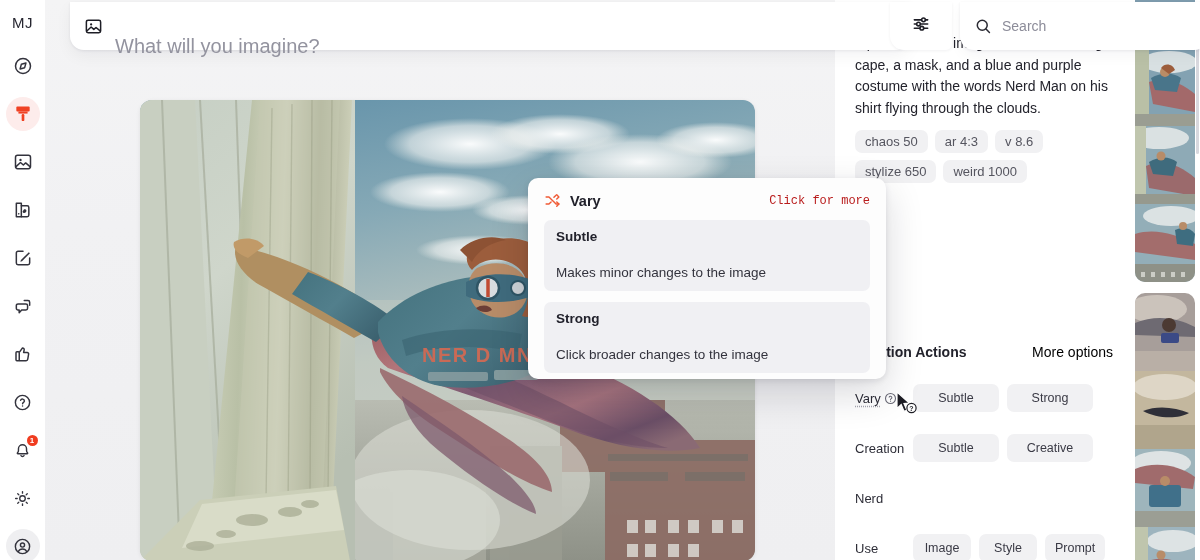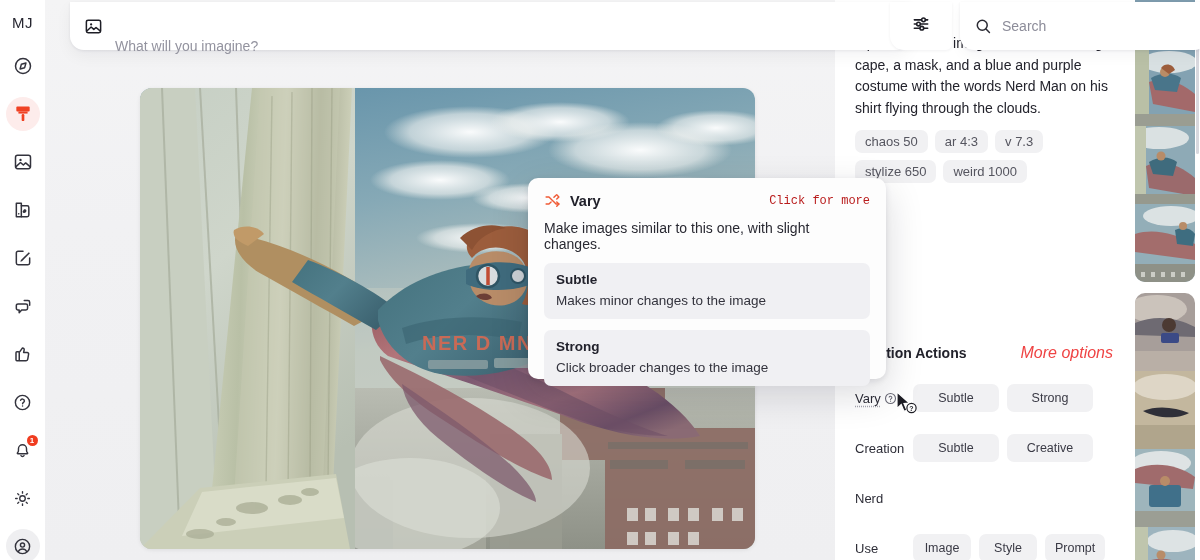--- a/index.html
+++ b/index.html
@@ -46,21 +46,21 @@
   .topbar { position:absolute; left:45px; top:0; right:0; height:50px; z-index:30; }
   .imagine-box {
     position:absolute; left:25px; top:2px; width:840px; height:48px;
     background:#fff; border-radius: 0 0 14px 14px;
     box-shadow: 0 1px 3px rgba(20,20,40,.07), 0 6px 16px rgba(20,20,40,.05);
     display:flex; align-items:center; padding: 0 14px;
   }
   .imagine-icon { color:#1e1e26; display:flex; align-items:center; margin-right:12px; }
   .imagine-input {
     flex:1 1 auto; border:0; outline:0; background:transparent;
-    font-family:"Liberation Sans", sans-serif; font-size:14px; color:#20202a;margin-top:40px;
+    font-family:"Liberation Sans", sans-serif; font-size:20px; color:#20202a;margin-top:40px;
   }
   .imagine-input::placeholder { color:#93939f; }
   .settings-btn {
     position:absolute; left:845px; top:2px; width:62px; height:48px;
     background:#fff; border-radius: 0 0 6px 14px;
     display:flex; align-items:center; justify-content:center;
     box-shadow: 0 1px 3px rgba(20,20,40,.06);
     color:#1e1e26; cursor:pointer;
   }
   .search-box {
@@ -81,21 +81,21 @@
     position:absolute; left:45px; top:0; width:790px; height:560px;
     background: linear-gradient(180deg,#f4f4f5 0%, #f1f1f3 40%, #efeff1 100%);
     z-index: 10;
   }
   .close-x {
     position:absolute; left:795px; top:79px; width:22px; height:22px;
     display:flex; align-items:center; justify-content:center;
     color:#32323c; cursor:pointer; z-index:22;
   }
   .hero {
-    position:absolute; left:95px; top:88px; width:615px; height:461px;
+    position:absolute; left:95px; top:100px; width:615px; height:461px;
     border-radius: 12px; overflow:hidden;
     box-shadow: 0 1px 4px rgba(10,10,30,.08);
   }
 
   
   .detail {
     position:absolute; left:835px; top:0; width:295px; height:560px;
     background:#ffffff; z-index:20; padding: 0 20px;
   }
   .detail-head { display:flex; align-items:center; height:20px; }
@@ -110,21 +110,21 @@
   .chips { margin-top:11px; display:flex; flex-wrap:wrap; gap:7px; width:268px; }
   .chip {
     background:#f1f1f3; color:#55555f; border-radius:7px;
     padding:4px 10px; font-size:13px; white-space:nowrap; cursor:pointer;
   }
   .actions-head {
     position:absolute; left:20px; top:344px; width:258px;
     display:flex; align-items:baseline;
   }
   .actions-title { font-size:14px; font-weight:600; color:#23232c; }
-  .more-options { margin-left:auto; font-size:16px; color:#ef4444; cursor:pointer;font-style:italic; }
+  .more-options { margin-left:auto; font-size:14px; color:#000000; cursor:pointer; }
 
   .act-rows { position:absolute; left:20px; top:373px; width:260px; }
   .act-row { display:flex; align-items:center; height:50px; }
   .act-label {
     width:58px; flex:0 0 58px; font-size:13px; color:#2d2d37; font-weight:500;
     display:flex; align-items:center; gap:3px;
   }
   .act-label.helpful { text-decoration: underline dotted #a6a6b0; text-underline-offset:3px; }
   .help-ic { color:#6c6c78; display:flex; }
   .act-btns { display:flex; gap:8px; }
@@ -161,21 +161,21 @@
   .pop-hint {
     margin-left:auto; font-family:"Liberation Mono", monospace;
     font-size:12px; color:#b91c1c;
   }
   .pop-sub { margin-top:11px; font-size:14px; color:#292932; }
   .pop-opt {
     margin-top:11px; background:#f0f0f3; border-radius:7px; padding:9px 12px 11px 12px;
     cursor:pointer;
   }
   .pop-opt-t { font-size:13.5px; font-weight:700; color:#22222c; }
-  .pop-opt-d { margin-top:6px; font-size:13.5px; color:#33333d; }
+  .pop-opt-d { margin-top:21px; font-size:13.5px; color:#33333d; }
 
   
   .cursor { position:absolute; left:895px; top:391px; z-index:80; pointer-events:none; }
 </style>
 </head>
 <body>
 
 <div id="app">
 
   <nav class="rail">
@@ -485,21 +485,21 @@
           </svg>
         </span>
       </div>
     </div>
 
     <p class="prompt">a photorealistic image of a man wearing a cape, a mask, and a blue and purple costume with the words Nerd Man on his shirt flying through the clouds.</p>
 
     <div class="chips">
       <span class="chip">chaos 50</span>
       <span class="chip">ar 4:3</span>
-      <span class="chip">v 7.3</span>
+      <span class="chip">v 8.6</span>
       <span class="chip">stylize 650</span>
       <span class="chip">weird 1000</span>
     </div>
 
     <div class="actions-head">
       <span class="actions-title">Creation Actions</span>
       <span class="more-options">More options</span>
     </div>
 
     <div class="act-rows">
@@ -670,21 +670,20 @@
             <path d="M18 4l3 3-3 3"></path>
           <path d="M3 17h4l3-3"></path>
             <path d="M14 7.5 17 4.5"></path>
           <path d="M18 14l3 3-3 3"></path>
         </svg>
       </span>
       <span class="pop-title">Vary</span>
       <span class="pop-hint">Click for more</span>
     </div>
 
-    <div class="pop-sub">Make images similar to this one, with slight changes.</div>
 
     <div class="pop-opt">
       <div class="pop-opt-t">Subtle</div>
       <div class="pop-opt-d">Makes minor changes to the image</div>
     </div>
 
     <div class="pop-opt">
       <div class="pop-opt-t">Strong</div>
       <div class="pop-opt-d">Click broader changes to the image</div>
     </div>

